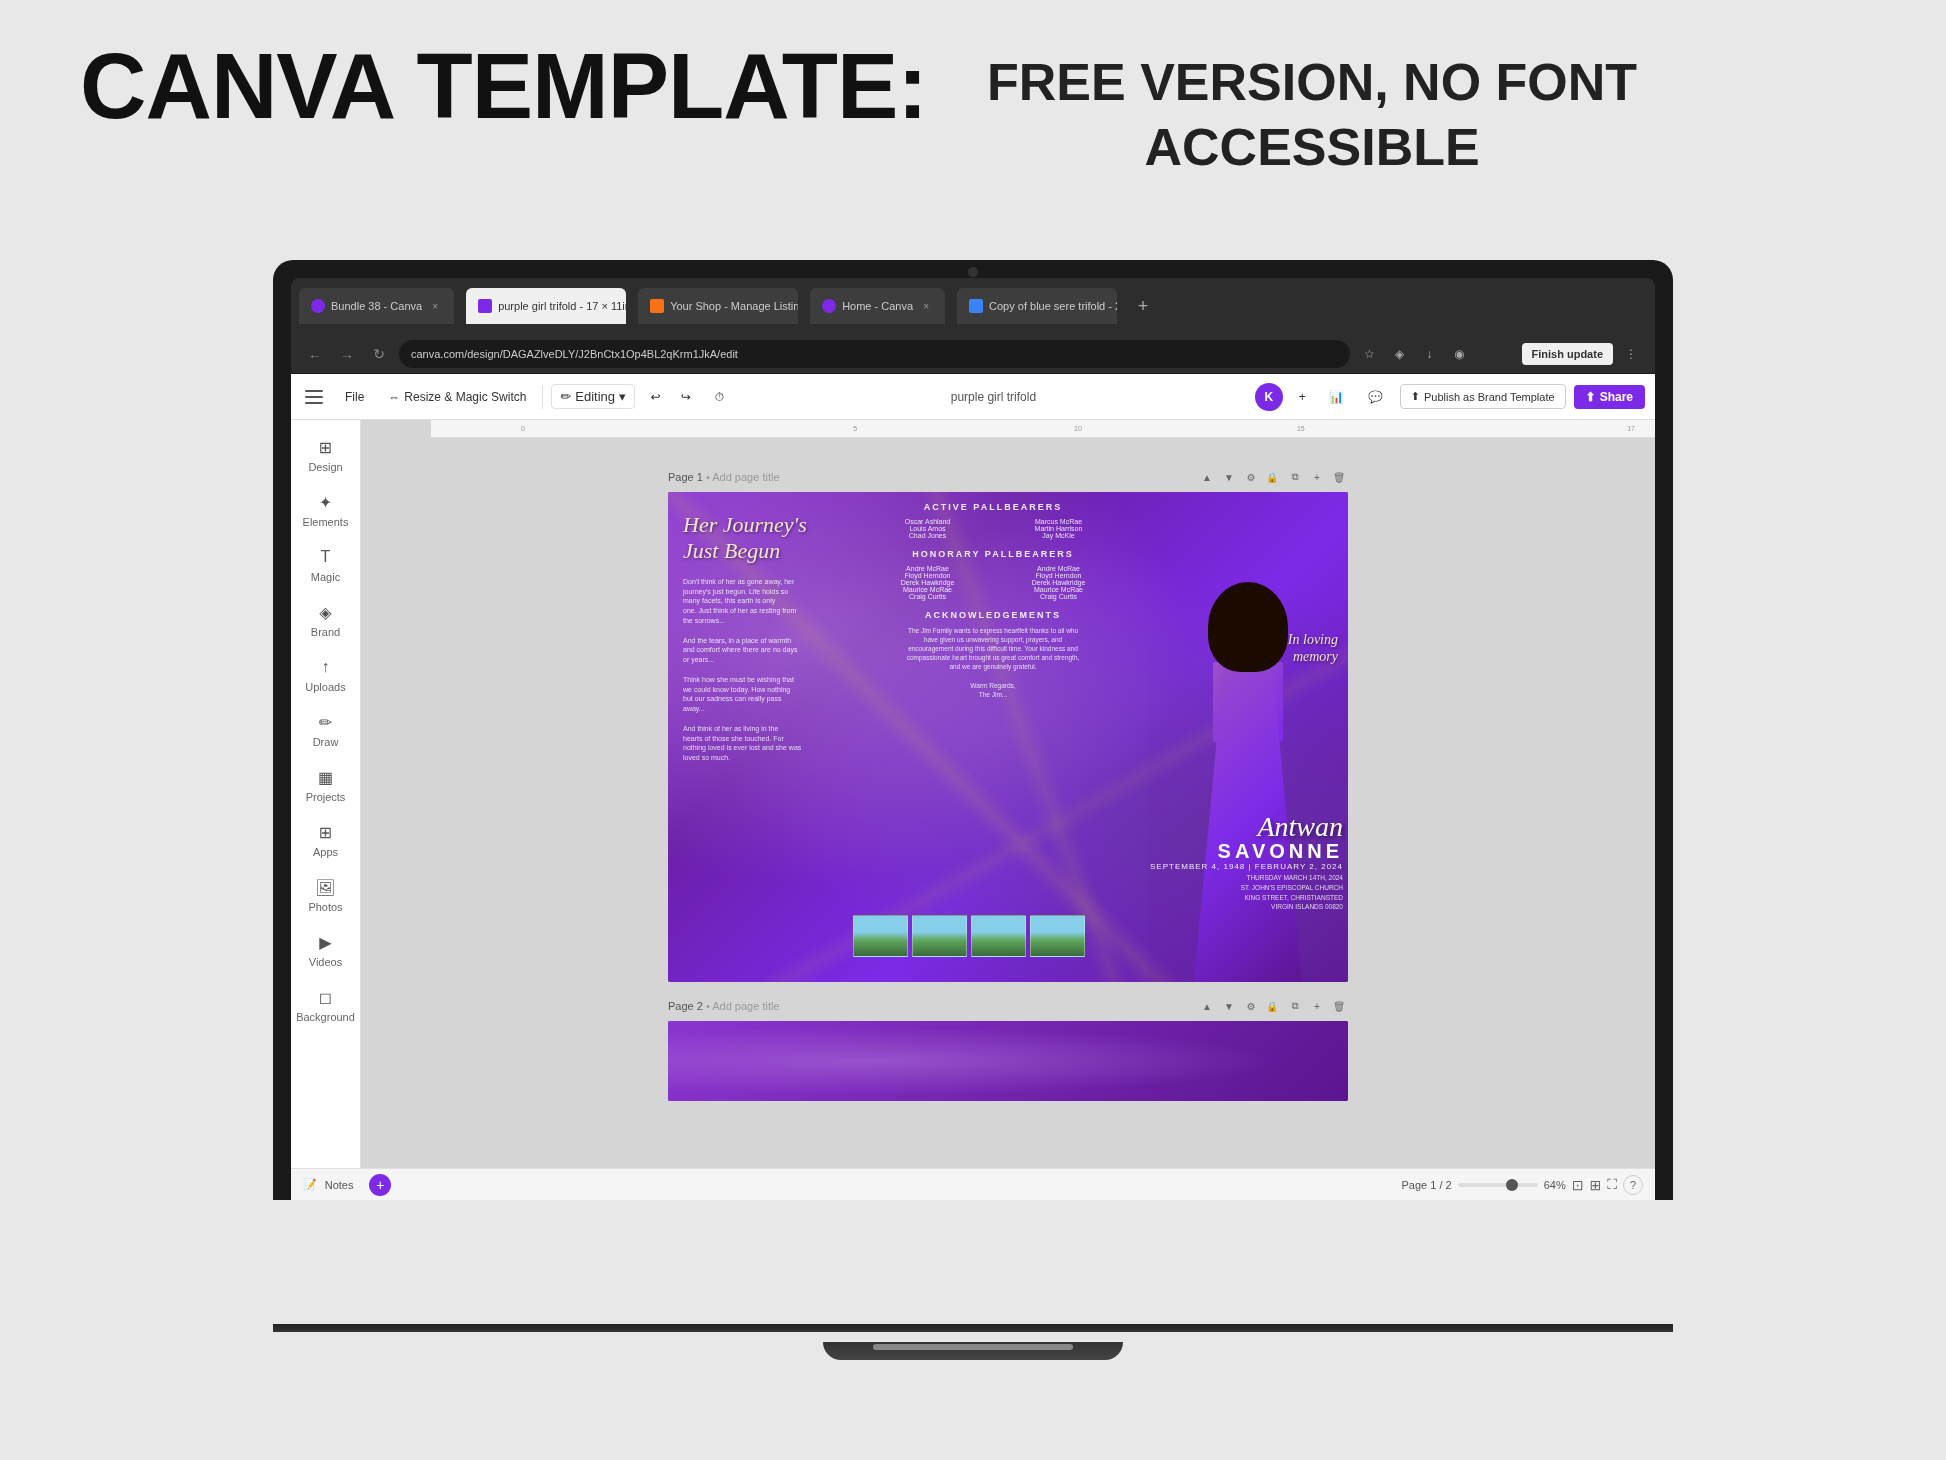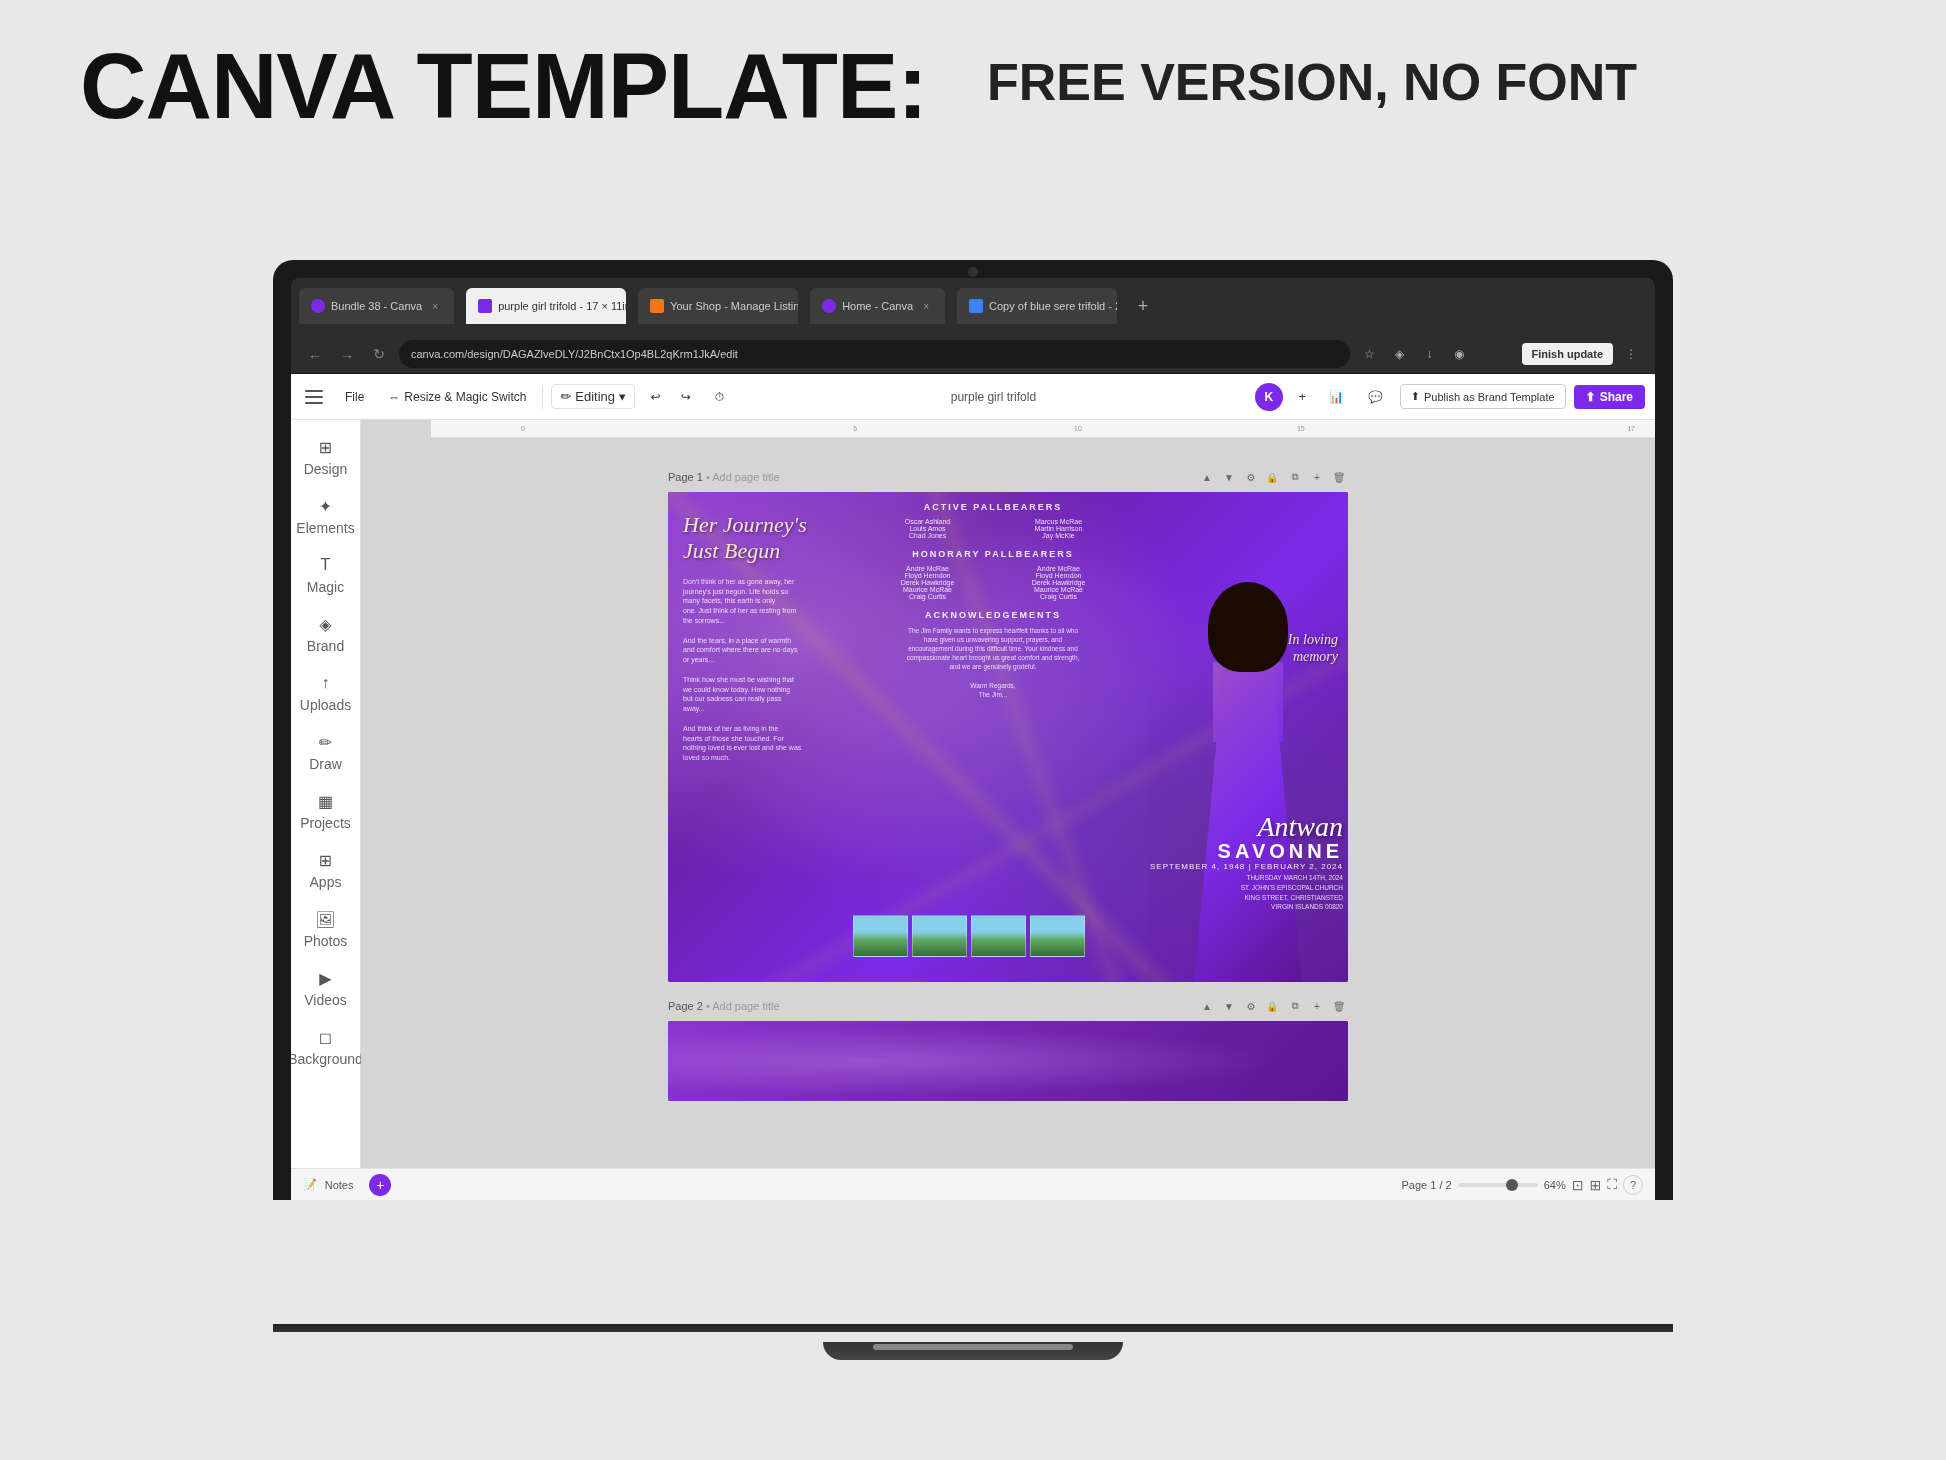--- a/index.html
+++ b/index.html
@@ -367,21 +367,21 @@
       width: 22px;
       height: 22px;
       display: flex;
       align-items: center;
       justify-content: center;
       color: #555;
       font-size: 16px;
     }
 
     .sidebar-label {
-      font-size: 14px;
+      font-size: 11px;
       color: #666;
       text-align: center;
     }
 
     
     .ruler-h {
       height: 18px;
       background: #f5f5f5;
       border-bottom: 1px solid #ddd;
       flex-shrink: 0;
@@ -723,20 +723,21 @@
       border-radius: 0 0 30px 30px;
     }
   </style>
 </head>
 <body>
 
 <div class="top-section">
   <div class="canva-title">CANVA TEMPLATE:</div>
   <div class="tagline">
     <div>FREE VERSION, NO FONT</div>
+    <div>ACCESSIBLE</div>
   </div>
 </div>
 
 <div class="laptop-wrap">
   <div class="laptop-body">
     <div class="laptop-camera"></div>
     <div class="screen-bezel">
 
       <div class="browser-chrome">
 

